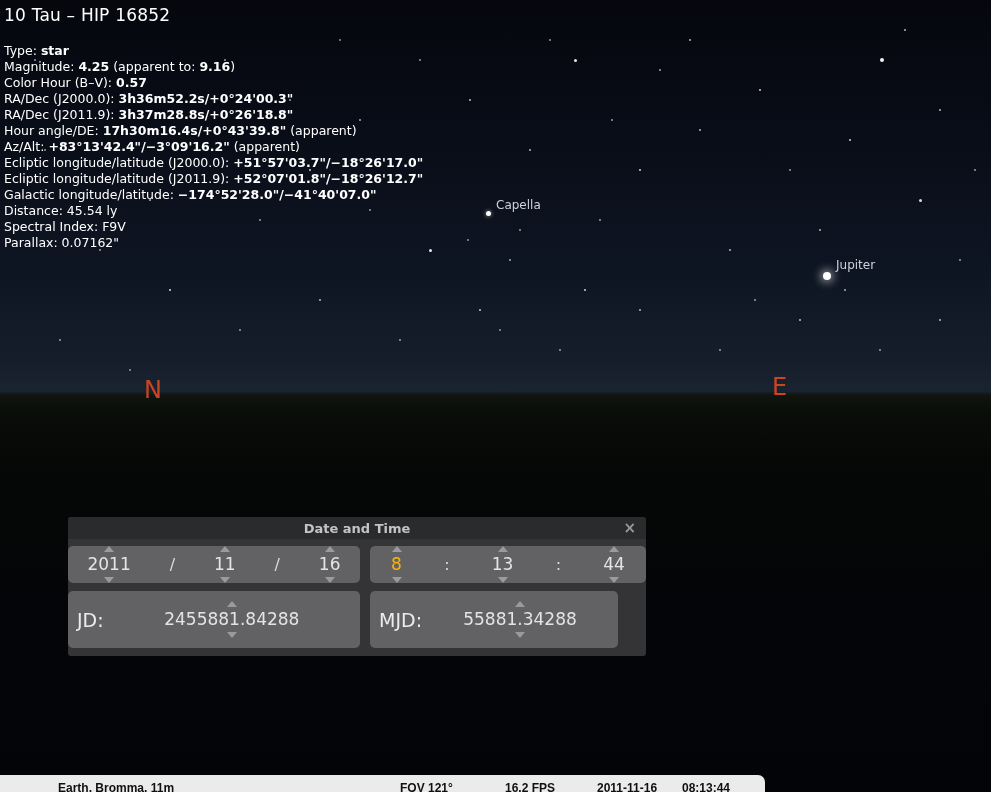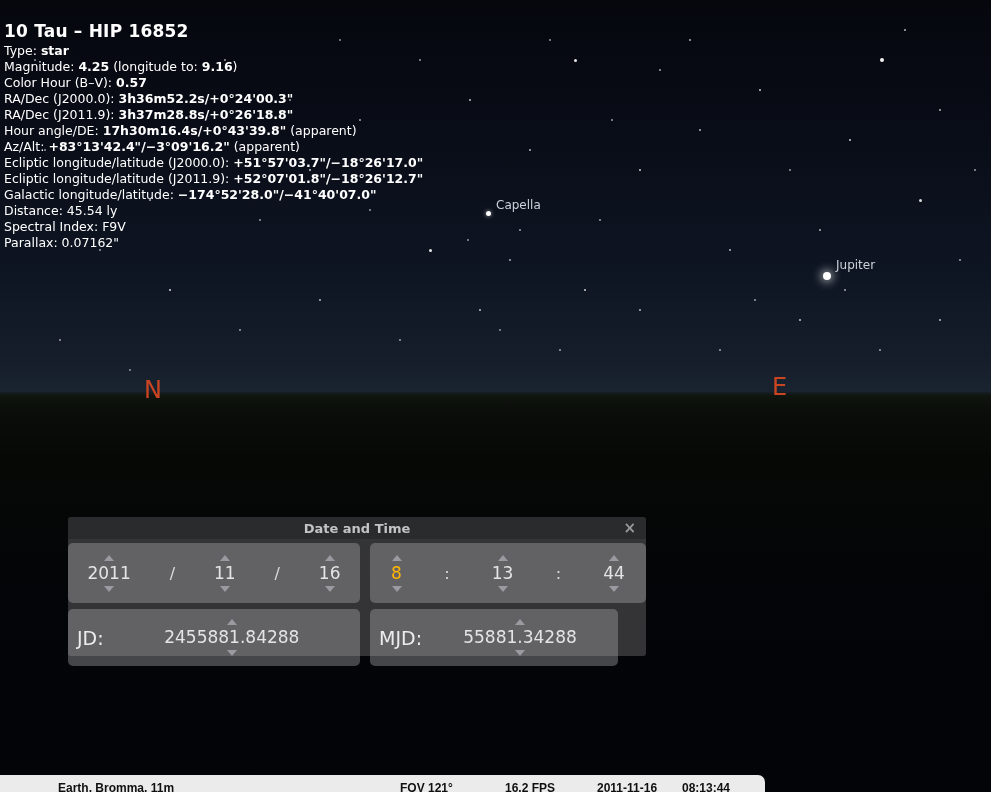--- a/index.html
+++ b/index.html
@@ -6,33 +6,33 @@
   .stage{position:relative;width:991px;height:792px;overflow:hidden;
     font-family:"DejaVu Sans",sans-serif;
     background:linear-gradient(180deg,
       #05070d 0%, #090d18 18%, #0e1522 34%, #151d2b 45%, #1a2330 49.4%,
       #10150f 49.9%, #0a0d09 52%, #060806 58%, #040507 72%, #030408 100%);}
   #stars,#objects,#cardinals{position:absolute;inset:0;border-radius:12px;}
   .star{position:absolute;background:#fff;border-radius:50%;}
   .obj-dot{position:absolute;background:#fff;border-radius:50%;}
   .obj-label{position:absolute;font-size:12px;color:#ccd2d9;}
   .cardinal{position:absolute;font-size:24px;font-weight:normal;}
-  h1.title{position:absolute;left:4px;top:21px;margin:0;font-size:17px;font-weight:bold;color:#fff;letter-spacing:.2px;}
+  h1.title{position:absolute;left:4px;top:5px;margin:0;font-size:17px;font-weight:normal;color:#fff;letter-spacing:.2px;}
   #info-lines{position:absolute;left:4px;top:43px;font-size:12.5px;line-height:16px;color:#fff;}
   #info-lines .b{font-weight:bold;}
 
   
   .dialog{position:absolute;left:68px;top:517px;width:578px;height:139px;
     background:rgba(62,62,64,0.83);border-radius:3px;}
   .dlg-title{position:relative;height:22px;background:rgba(34,34,36,0.55);
     display:flex;align-items:center;justify-content:center;
     font-size:13px;font-weight:bold;color:#c4c4c4;border-radius:3px 3px 0 0;}
   .close{position:absolute;right:10px;top:2px;font-size:15px;color:#9a9a9a;cursor:pointer;}
   .row{display:flex;gap:10px;}
-  .row1{margin-top:4px;height:60px;}
+  .row1{margin-top:4px;height:42px;align-items:center;}
   .row2{margin-top:6px;height:57px;}
   .group{background:rgba(168,168,172,0.40);border-radius:5px;}
   #date-group{width:292px;display:flex;justify-content:space-around;align-items:center;}
   #time-group{width:276px;display:flex;justify-content:space-around;align-items:center;}
   .spin-cell{display:flex;flex-direction:column;align-items:center;gap:4px;}
   .spin-val{font-size:17px;color:#e4e4e4;line-height:1;}
   .spin-val.hl{color:#ffb400;}
   .tri{width:0;height:0;border-left:5px solid transparent;border-right:5px solid transparent;cursor:pointer;}
   .tri.up{border-bottom:6px solid #9a9aa0;}
   .tri.down{border-top:6px solid #9a9aa0;}
@@ -119,21 +119,21 @@
       <span class="obj-label" style="left: 836px; top: 258px;">Jupiter</span>
     </div>
   <div id="cardinals">
       <span class="cardinal" style="left: 144px; top: 376px; color: rgb(204, 69, 35);">N</span>
       <span class="cardinal" style="left: 772px; top: 373px; color: rgb(204, 69, 35);">E</span>
     </div>
 
   <h1 class="title">10 Tau – HIP 16852</h1>
   <div id="info-lines">
       <div><span>Type: </span><span class="b">star</span></div>
-      <div><span>Magnitude: </span><span class="b">4.25</span><span> (longitude to: </span><span class="b">9.16</span><span>)</span></div>
+      <div><span>Magnitude: </span><span class="b">4.25</span><span> (apparent to: </span><span class="b">9.16</span><span>)</span></div>
       <div><span>Color Hour (B–V): </span><span class="b">0.57</span></div>
       <div><span>RA/Dec (J2000.0): </span><span class="b">3h36m52.2s/+0°24'00.3"</span></div>
       <div><span>RA/Dec (J2011.9): </span><span class="b">3h37m28.8s/+0°26'18.8"</span></div>
       <div><span>Hour angle/DE: </span><span class="b">17h30m16.4s/+0°43'39.8"</span><span> (apparent)</span></div>
       <div><span>Az/Alt: </span><span class="b">+83°13'42.4"/−3°09'16.2"</span><span> (apparent)</span></div>
       <div><span>Ecliptic longitude/latitude (J2000.0): </span><span class="b">+51°57'03.7"/−18°26'17.0"</span></div>
       <div><span>Ecliptic longitude/latitude (J2011.9): </span><span class="b">+52°07'01.8"/−18°26'12.7"</span></div>
       <div><span>Galactic longitude/latitude: </span><span class="b">−174°52'28.0"/−41°40'07.0"</span></div>
       <div><span>Distance: 45.54 ly</span></div>
       <div><span>Spectral Index: F9V</span></div>

